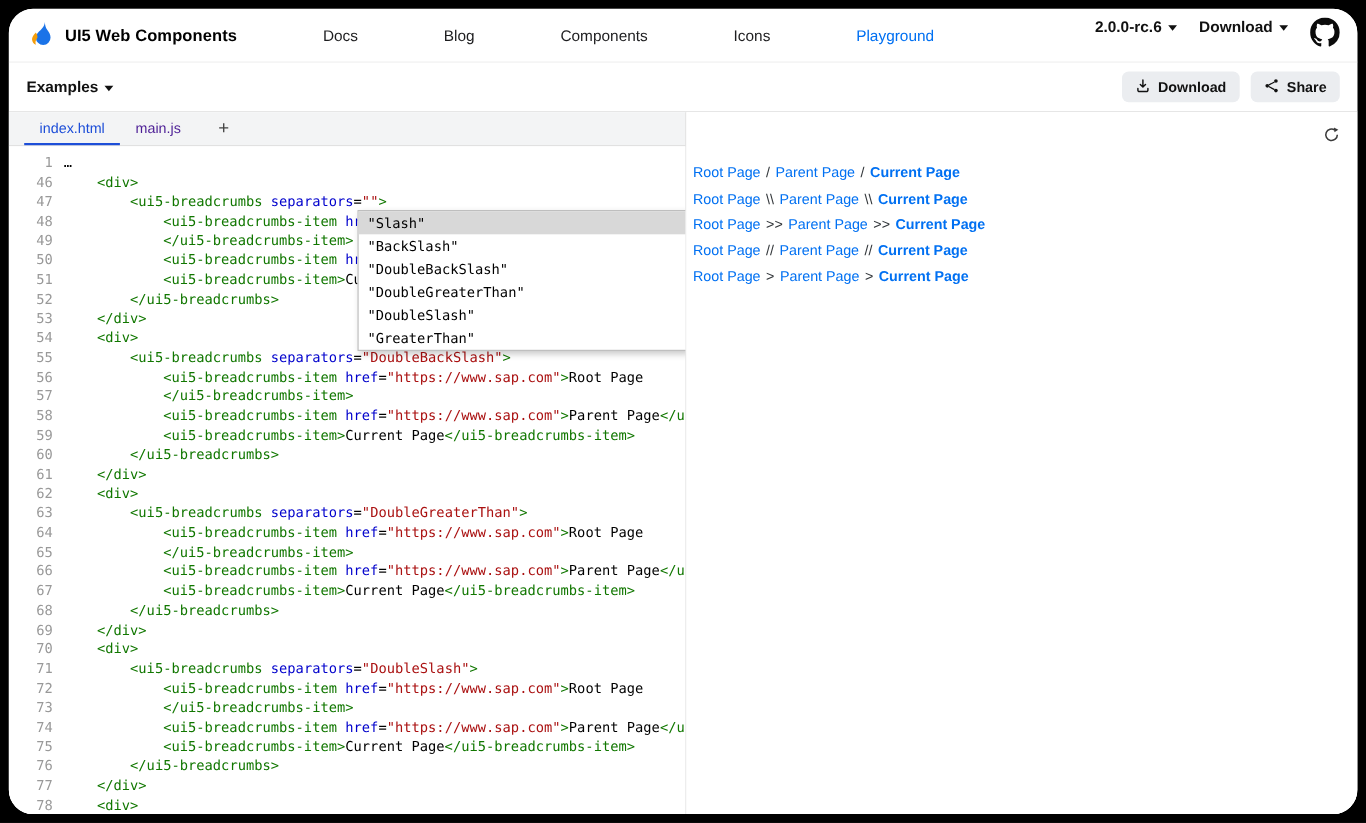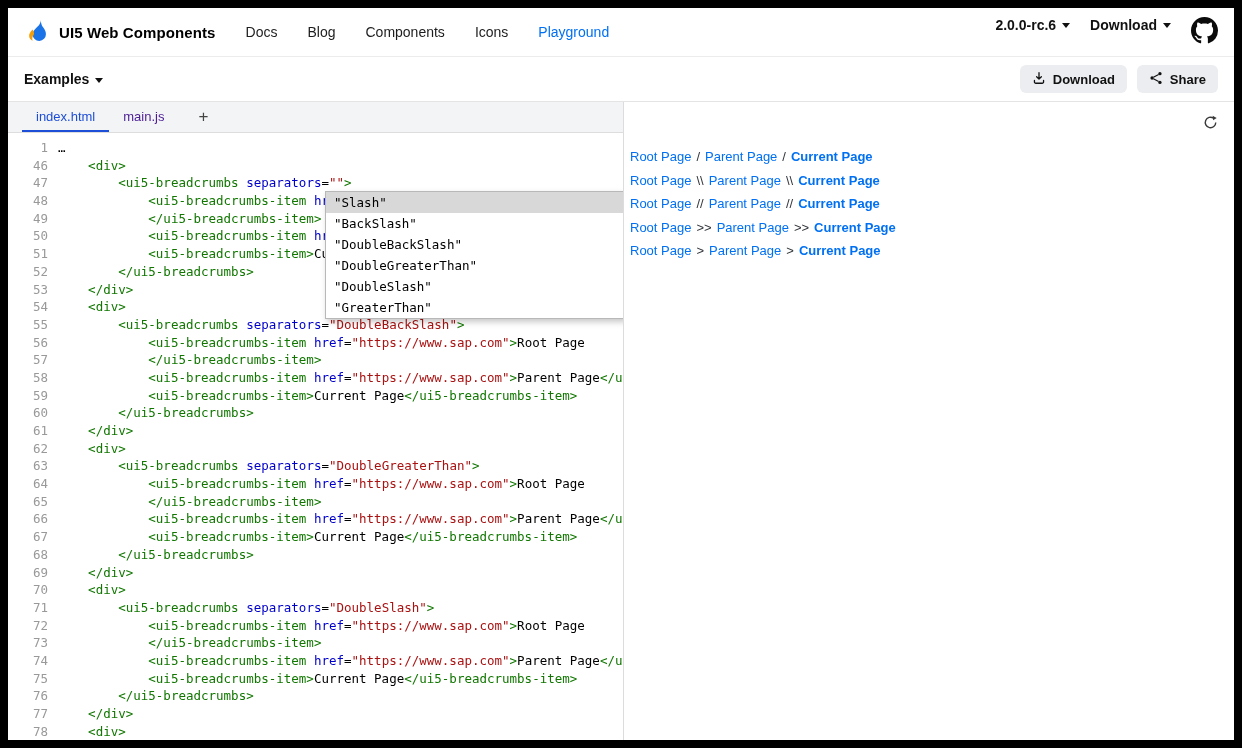--- a/index.html
+++ b/index.html
@@ -1,25 +1,25 @@
 <!DOCTYPE html>
 <html style="--accent: #0070f2; --link: #0070f2; --tabactive: #1d4ed8; --tag: #117700; --attr: #0000cc; --str: #aa1111; --hintbg: #d8d8d8; --sep: #32363a;"><head>
 <meta charset="utf-8">
 <style>
   html,body{margin:0;padding:0;width:1242px;height:748px;background:#000;overflow:hidden;
     font-family:"Liberation Sans",sans-serif;-webkit-font-smoothing:antialiased;}
   .frame{position:absolute;top:8px;left:8px;width:1226px;height:732px;background:#fff;
-    border-radius:0;overflow:hidden;display:flex;flex-direction:column;}
+    border-radius:22px;overflow:hidden;display:flex;flex-direction:column;}
 
   
   .topbar{height:48px;flex:none;display:flex;align-items:center;padding:0 16px;border-bottom:1px solid #ececec;background:#fff;}
   .brand{display:flex;align-items:center;cursor:pointer;}
   .brand-text{font-size:15px;font-weight:700;color:#000;margin-left:9px;letter-spacing:.1px;}
   .main-nav{display:flex;align-items:center;margin-left:30px;gap:30px;}
-  .nav-link{font-size:14px;color:#1d1d1f;text-decoration:none;cursor:pointer;}
+  .nav-link{font-size:14px;color:#1d1d1f;text-decoration:none;cursor:pointer;margin-left:48px;}
   .nav-link.active{color:var(--accent,#0070f2);}
   .top-right{margin-left:auto;display:flex;align-items:flex-start;gap:20px;}
   .dropdown-trigger{display:flex;align-items:center;font-size:14px;font-weight:600;color:#111;cursor:pointer;}
   .caret{display:inline-block;width:0;height:0;border-left:4px solid transparent;border-right:4px solid transparent;
     border-top:5px solid currentColor;margin-left:6px;position:relative;top:1px;}
   .github{display:flex;align-items:center;cursor:pointer;}
   .search{width:168px;height:27px;background:#e7e7ea;border-radius:14px;display:flex;align-items:center;
     padding:0 10px;gap:7px;cursor:text;}
   .search .ph{font-size:13px;color:#97979c;}
 
@@ -203,20 +203,20 @@
         <span>
           <svg width="15" height="15" viewBox="0 0 16 16">
             <path d="M13.6 8A5.6 5.6 0 1 1 11.2 3.4" fill="none" stroke="#3a3a3a" stroke-width="1.5"></path>
             <path d="M10.3 0.9 14.6 3.1 10.8 5.6 Z" fill="#3a3a3a"></path>
           </svg>
         </span>
       </button>
       <div class="preview-rows" id="preview-rows">
           <div class="bc-row"><a class="bc-link">Root Page</a><span class="bc-sep">/</span><a class="bc-link">Parent Page</a><span class="bc-sep">/</span><a class="bc-link current">Current Page</a></div>
           <div class="bc-row"><a class="bc-link">Root Page</a><span class="bc-sep">\\</span><a class="bc-link">Parent Page</a><span class="bc-sep">\\</span><a class="bc-link current">Current Page</a></div>
+          <div class="bc-row"><a class="bc-link">Root Page</a><span class="bc-sep">&gt;&gt;</span><a class="bc-link">Parent Page</a><span class="bc-sep">&gt;&gt;</span><a class="bc-link current">Current Page</a></div>
           <div class="bc-row"><a class="bc-link">Root Page</a><span class="bc-sep">//</span><a class="bc-link">Parent Page</a><span class="bc-sep">//</span><a class="bc-link current">Current Page</a></div>
-          <div class="bc-row"><a class="bc-link">Root Page</a><span class="bc-sep">&gt;&gt;</span><a class="bc-link">Parent Page</a><span class="bc-sep">&gt;&gt;</span><a class="bc-link current">Current Page</a></div>
           <div class="bc-row"><a class="bc-link">Root Page</a><span class="bc-sep">&gt;</span><a class="bc-link">Parent Page</a><span class="bc-sep">&gt;</span><a class="bc-link current">Current Page</a></div>
         </div>
     </div>
 
   </div>
 </div>
 
 </body></html>

